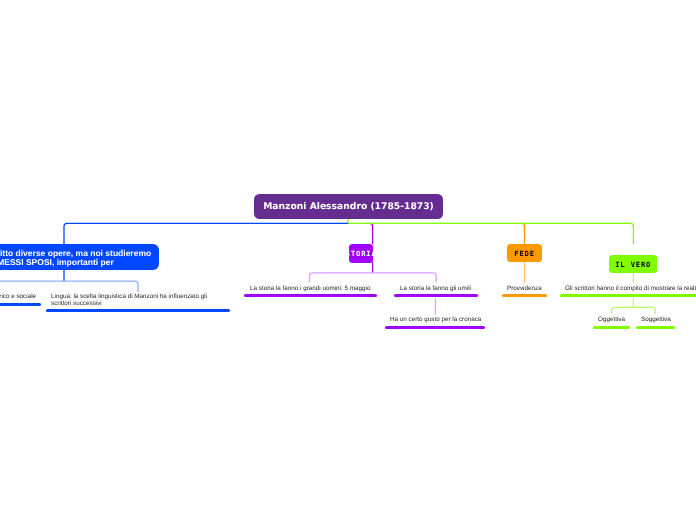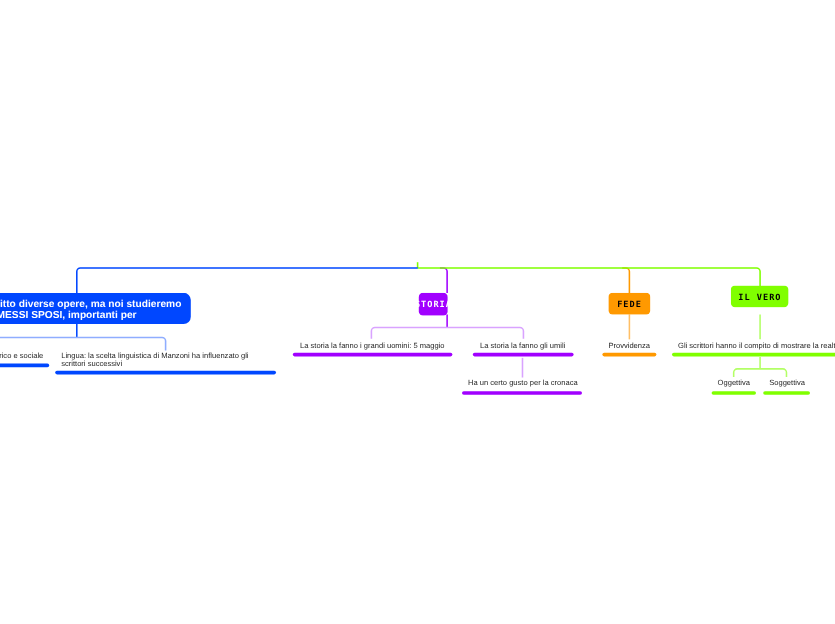--- a/index.html
+++ b/index.html
@@ -39,35 +39,38 @@
       <path d="M435.4 298.2 V314.6" stroke="#d9a3ff"></path>
 
       <path d="M524.5 262 V282.8" stroke="#ffbf66"></path>
 
       <path d="M633.4 262 V282.8" stroke="#b3ff66"></path>
       <path d="M633.4 297.5 V307.4" stroke="#b3ff66"></path>
       <path d="M611.4 314.1 V310.4 a3 3 0 0 1 3 -3 H652.4 a3 3 0 0 1 3 3 V314.1" stroke="#b3ff66"></path>
     </g>
   </svg>
 
+  <div class="node root-node" style="left:253.5px;top:193.8px;width:189px;height:25px;">
+    <span>Manzoni Alessandro (1785-1873)</span>
+  </div>
 
   <div class="boxnode" style="left:-36px;top:244.2px;width:195px;height:25.9px;background:#0047ff;padding:1.6px 10px 0 10px;">
     <span>Ha scritto diverse opere, ma noi studieremo
 I PROMESSI SPOSI, importanti per</span>
   </div>
 
   <div class="node l1" style="left:349.3px;top:244.1px;width:24px;height:18.6px;background:#a100ff;color:#fff;">
     <span>STORIA</span>
   </div>
 
   <div class="node l1" style="left:507.1px;top:244.3px;width:34.8px;height:18.1px;background:#ff9900;color:#000;">
     <span>FEDE</span>
   </div>
 
-  <div class="node l1" style="left:609.3px;top:238px;width:48.1px;height:18.3px;background:#80ff00;color:#000;">
+  <div class="node l1" style="left:609.3px;top:255px;width:48.1px;height:18.3px;background:#80ff00;color:#000;">
     <span>IL VERO</span>
   </div>
 
   <div class="leaf-text" style="right:660.1px;top:292.6px;text-align:right;">il quadro storico e sociale</div>
   <div class="bar" style="left:-66px;top:302.6px;width:107px;background:#0047ff;"></div>
 
   <div class="leaf-text" style="left:51px;top:292.6px;">Lingua: la scelta linguistica di Manzoni ha influenzato gli
 scrittori successivi</div>
   <div class="bar" style="left:46.3px;top:309.1px;width:183.6px;background:#0047ff;"></div>
 

